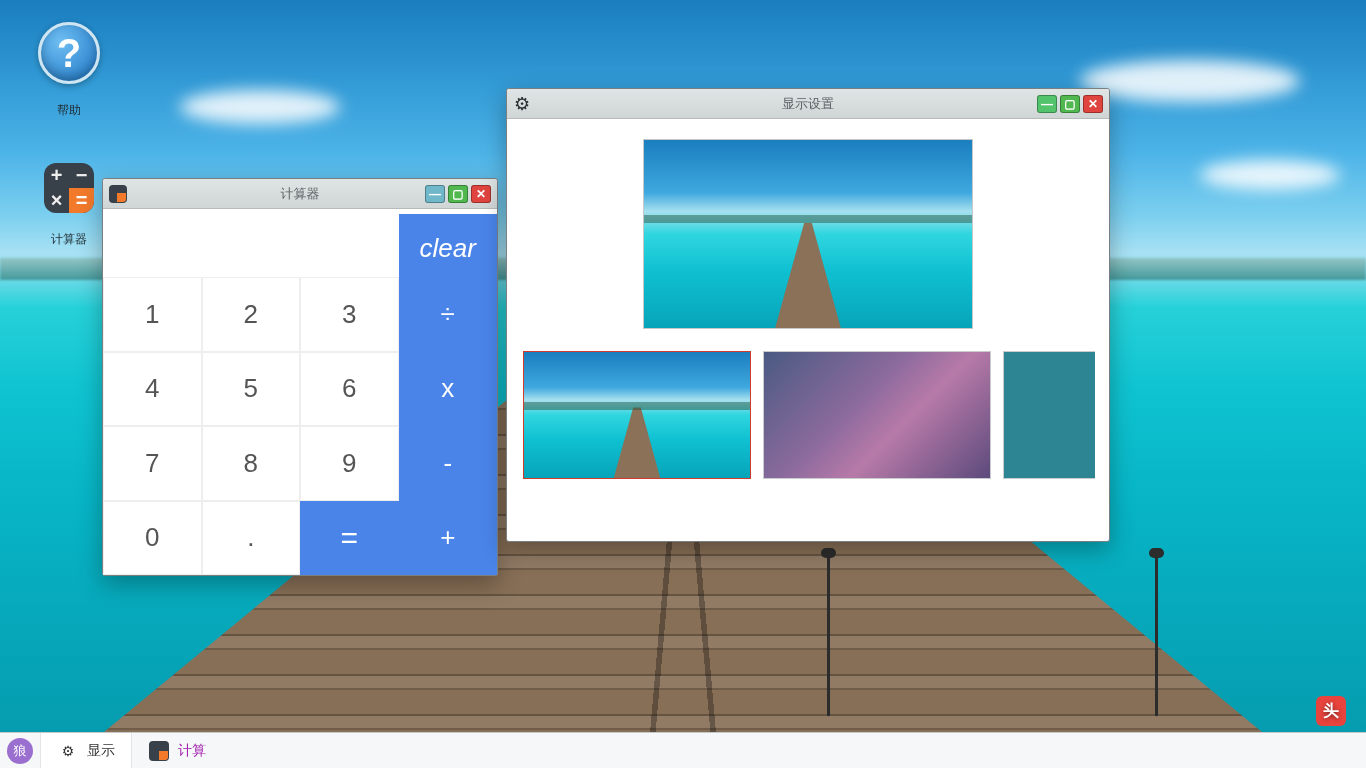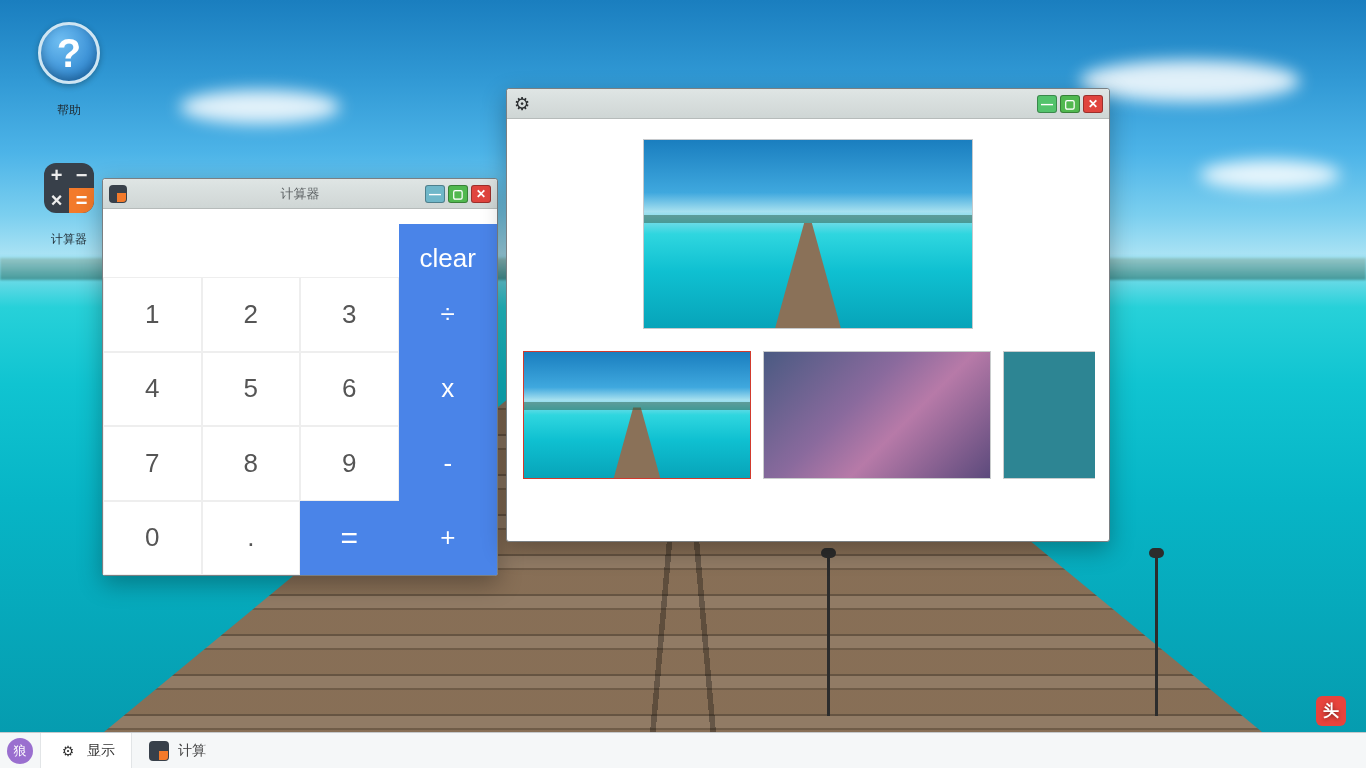--- a/index.html
+++ b/index.html
@@ -82,21 +82,21 @@
   #calcwin{left:102px; top:178px; width:396px; height:398px;}
   #calcwin .titlebar .app-ico{background:#38404a;}
   #calcwin .calc-body{height:calc(100% - 30px); display:flex; flex-direction:column;}
   #calcwin .keys{flex:1;display:grid;grid-template-columns:repeat(4,1fr);grid-template-rows:repeat(4,1fr);}
   .key{display:flex;align-items:center;justify-content:center;font-size:26px;color:#555;border:1px solid #eee;background:#fff;cursor:pointer;}
   .key.op{background:#4a84e8;color:#fff;border:1px solid #4a84e8;}
   .key.eq{background:#4a84e8;color:#fff;font-size:30px;}
   .key.clear{grid-column:4;grid-row:1;font-size:26px; position:relative; top:-68px; height:68px; margin-bottom:-68px; z-index:5;}
   
   #calcwin .keys{grid-template-rows:68px repeat(4,1fr); height:calc(100% + 0px);}
-  .key.clear{top:15px;height:auto;margin:0;grid-row:1;}
+  .key.clear{top:5px;height:auto;margin:0;grid-row:1;font-style:italic;}
   .blank-top{grid-column:1 / span 3; grid-row:1; background:#fff;border:none;}
   .key[data-k="1"]{grid-column:1;grid-row:2;} .key[data-k="2"]{grid-column:2;grid-row:2;} .key[data-k="3"]{grid-column:3;grid-row:2;} .key[data-k="div"]{grid-column:4;grid-row:2;}
   .key[data-k="4"]{grid-column:1;grid-row:3;} .key[data-k="5"]{grid-column:2;grid-row:3;} .key[data-k="6"]{grid-column:3;grid-row:3;} .key[data-k="mul"]{grid-column:4;grid-row:3;}
   .key[data-k="7"]{grid-column:1;grid-row:4;} .key[data-k="8"]{grid-column:2;grid-row:4;} .key[data-k="9"]{grid-column:3;grid-row:4;} .key[data-k="sub"]{grid-column:4;grid-row:4;}
   .key[data-k="0"]{grid-column:1;grid-row:5;} .key[data-k="dot"]{grid-column:2;grid-row:5;} .key[data-k="eq"]{grid-column:3;grid-row:5;} .key[data-k="add"]{grid-column:4;grid-row:5;}
 
   
   #dispwin{left:506px; top:88px; width:604px; height:454px; z-index:21;}
   #dispwin .titlebar .app-ico.gear{background:none;color:#2c2f31;font-size:18px;}
   #dispwin .body{padding:20px 14px 10px 14px; height:calc(100% - 30px); display:flex;flex-direction:column;align-items:center;}
@@ -114,21 +114,21 @@
   .thumbs::-webkit-scrollbar-track{background:#eef0f0;border:1px solid #d6d8d8;}
   .thumbs::-webkit-scrollbar-thumb{background:#c6c9c9;border:1px solid #b0b3b3;}
   .thumbs::-webkit-scrollbar-button{width:14px;background:#eef0f0;border:1px solid #d6d8d8;}
 
   
   .taskbar{position:absolute;left:0;right:0;bottom:0;height:36px;background:#f5f7f8;border-top:1px solid #c6c9cc;display:flex;align-items:stretch;z-index:50;}
   .start{width:40px;display:flex;align-items:center;justify-content:center;font-size:13px;color:#fff;}
   .start .badge{width:26px;height:26px;border-radius:50%;background:#9a6fcf;display:flex;align-items:center;justify-content:center;}
   .taskitem{display:flex;align-items:center;gap:8px;padding:0 16px;border-left:1px solid #e2e5e7;font-size:14px;color:#333;cursor:pointer;position:relative;}
   .taskitem.active{background:#fff;}
-  .taskitem.inactive{color:#404040;}
+  .taskitem.inactive{color:#a21caf;}
   .taskitem .ico{width:22px;height:22px;display:flex;align-items:center;justify-content:center;}
   .mini-calc{width:20px;height:20px;border-radius:4px;background:#38404a;position:relative;}
   .mini-calc::before{content:"";position:absolute;right:1px;bottom:1px;width:9px;height:9px;background:#f37a2b;border-radius:0 0 3px 0;}
 
   
   .watermark{position:absolute;right:20px;bottom:42px;z-index:40;color:#fff;font-size:28px;font-weight:bold;text-shadow:0 1px 4px rgba(0,0,0,.5);display:flex;align-items:center;gap:8px;}
   .wm-logo{width:30px;height:30px;border-radius:6px;background:#e8433c;display:flex;align-items:center;justify-content:center;font-size:16px;}
 </style>
 </head>
 <body>
@@ -195,20 +195,21 @@
       <div class="key" data-k="dot">.</div>
       <div class="key op eq" data-k="eq">=</div>
       <div class="key op" data-k="add">+</div>
     </div>
   </div>
 </div>
 
 <div id="dispwin" class="win">
   <div class="titlebar">
     <div class="app-ico gear">⚙</div>
+    <div class="ttl">显示设置</div>
     <div class="win-btns">
       <div class="wbtn min">—</div>
       <div class="wbtn max">▢</div>
       <div class="wbtn close">✕</div>
     </div>
   </div>
   <div class="body">
     <div class="preview">
       <div class="wp wp-beach"></div>
     </div>

